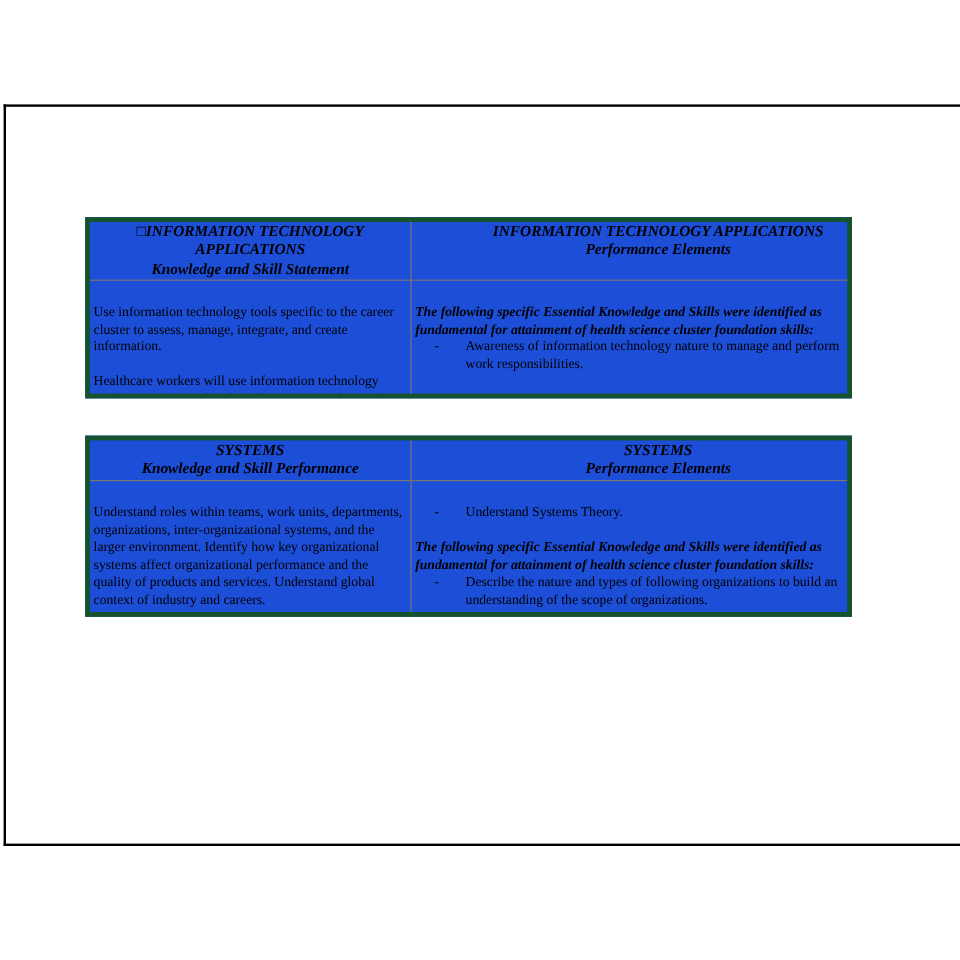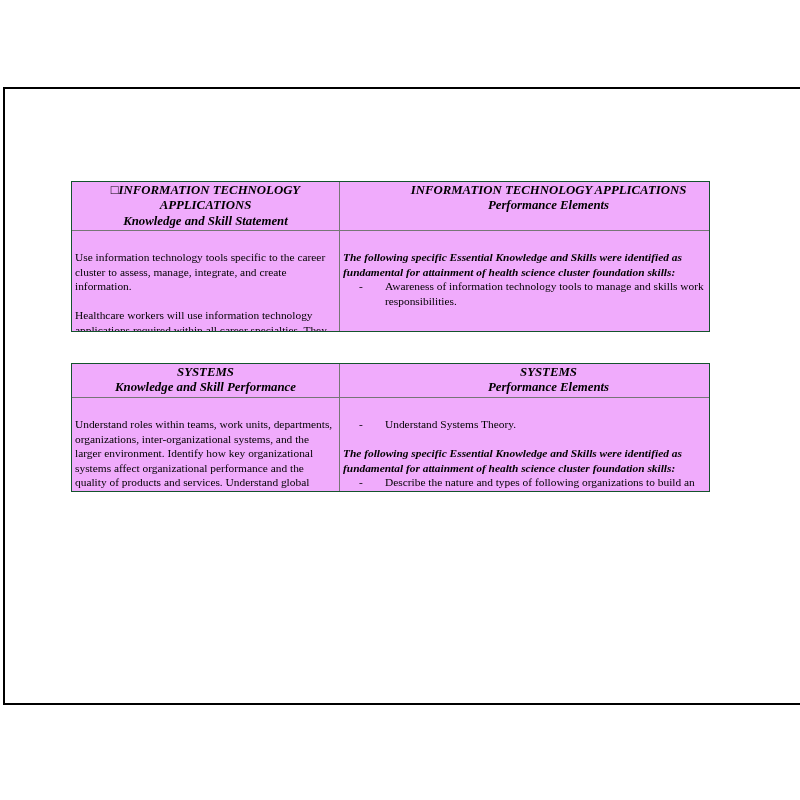--- a/index.html
+++ b/index.html
@@ -18,28 +18,28 @@
     top: 87px;
     width: 830px;   
     height: 618px;
     border: 2px solid #000000;
     border-right: none;
     background: #ffffff;
     box-sizing: border-box;
   }
   .tbl {
     position: absolute;
-    background: #f0abfc;
-    border: 1px solid #14532d;
+    background: #1d4ed8;
+    border: 4px solid #14532d;
     box-sizing: border-box;
     display: grid;
     grid-template-columns: 267px 1fr;
   }
   .tbl-1 { left: 71px; top: 181px; width: 639px; height: 151px; grid-template-rows: 48px 1fr; }
-  .tbl-2 { left: 71px; top: 363px; width: 639px; height: 129px; grid-template-rows: 33px 1fr; }
+  .tbl-2 { left: 71px; top: 363px; width: 639px; height: 151px; grid-template-rows: 33px 1fr; }
   .cell { box-sizing: border-box; overflow: hidden; }
   .col-right { border-left: 1px solid #767676; padding-left: 48px; }
   .row-body { border-top: 1px solid #767676; }
   .hdr {
     text-align: center;
     font-weight: bold;
     font-style: italic;
     font-size: 12.8px;
     line-height: 15.4px;
     padding-top: 1px;
@@ -83,21 +83,21 @@
     <span class="subtitle">Performance Elements</span>
   </div>
   <div class="cell body-cell row-body col-left">
     <p class="para">Use information technology tools specific to the career cluster to assess, manage, integrate, and create information.</p>
     <p class="para">Healthcare workers will use information technology applications required within all career specialties. They will demonstrate use as appropriate for health care applications.</p>
   </div>
   <div class="cell body-cell row-body col-right">
     <p class="intro">The following specific Essential Knowledge and Skills were identified as fundamental for attainment of health science cluster foundation skills:</p>
     <div class="li">
       <span class="dash">-</span>
-      <span class="txt">Awareness of information technology tools to manage and skills work responsibilities.</span>
+      <span class="txt">Awareness of information technology nature to manage and perform work responsibilities.</span>
     </div>
   </div>
 </div>
 
 <div class="tbl tbl-2">
   <div class="cell hdr col-left">
     <span class="title">SYSTEMS</span>
     <span class="subtitle">Knowledge and Skill Performance</span>
   </div>
   <div class="cell hdr col-right">

